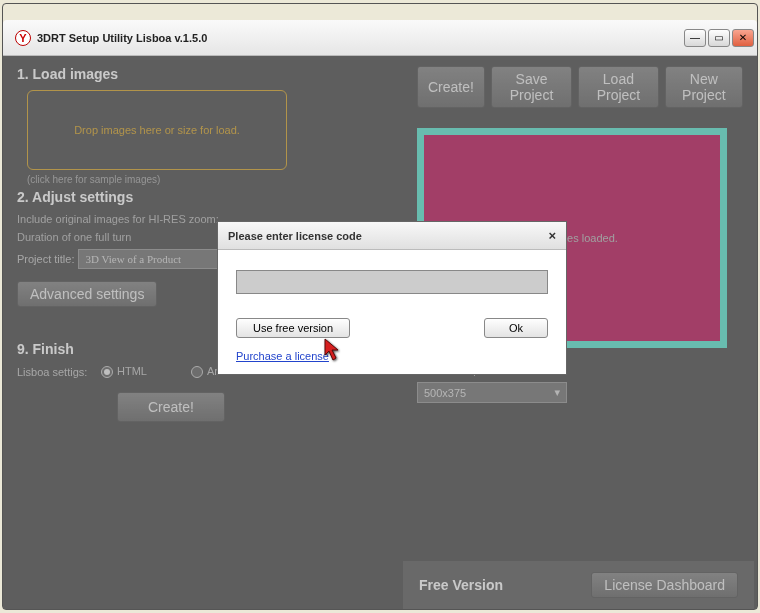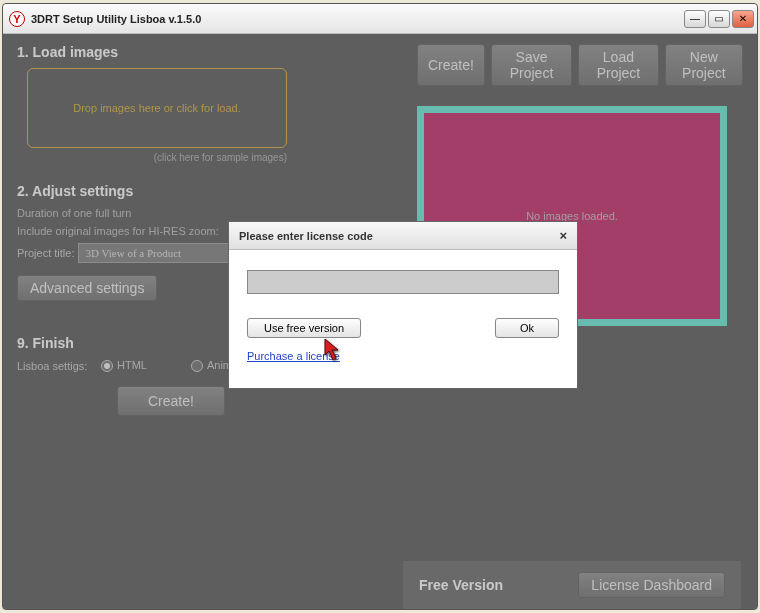--- a/index.html
+++ b/index.html
@@ -15,27 +15,28 @@
 .window {
   position: absolute;
   top: 3px; left: 2px; right: 2px; bottom: 3px;
   border: 1px solid #555;
   border-radius: 4px;
   background: #ece9d8;
   display: flex;
   flex-direction: column;
 }
 .titlebar {
-  height: 30px;
+  height: 36px;
   background: linear-gradient(to bottom, #fafafa, #e6e6e6);
   border-bottom: 1px solid #bbb;
   border-radius: 4px 4px 0 0;
   display: flex;
   align-items: center;
-  padding: 0 3px 0 6px;
+  padding: 0 3px 0 12px;
+  margin-top: 16px;
 }
 .title-icon {
   width: 16px; height: 16px;
   border-radius: 50%;
   background: #fff;
   border: 1px solid #b00;
   display: flex; align-items: center; justify-content: center;
   margin-right: 6px;
 }
 .title-icon::after {
@@ -78,21 +79,21 @@
 h2.sect { color: #fff; font-size: 14px; font-weight: bold; margin-bottom: 8px; }
 
 .dropzone {
   border: 1px solid #d9a72c;
   border-radius: 6px;
   width: 260px; height: 80px;
   display: flex; align-items: center; justify-content: center;
   color: #d9a72c;
   margin: 8px 0 4px 10px;
 }
-.sample-link { display: block; width: 260px; text-align: right; color: #aaa; font-size: 10px; margin: 2px 0 20px 10px; }
+.sample-link { display: block; width: 260px; text-align: left; color: #aaa; font-size: 10px; margin: 2px 0 4px 10px; }
 
 .label { color: #bbb; font-size: 11px; margin: 6px 0; }
 .row { display: flex; align-items: center; gap: 4px; margin: 6px 0; }
 .textfield {
   background: #777;
   border: 1px solid #999;
   color: #ddd;
   padding: 3px 6px;
   width: 180px;
   font-size: 11px;
@@ -124,46 +125,46 @@
   display: flex; align-items: center; justify-content: center;
   color: #bbb;
 }
 
 .outsize { margin-top: 10px; }
 .select {
   background: #777; border: 1px solid #999; color: #ddd;
   padding: 3px 6px; width: 150px; display: flex; justify-content: space-between; align-items: center;
 }
 .bottom-bar {
-  position: absolute; bottom: 0; left: 400px; right: 16px;
+  position: absolute; bottom: 0; left: 400px; right: 3px;
   background: #606060; height: 48px; padding: 12px 16px;
   display: flex; align-items: center;
 }
 .bottom-bar .ver { color: #fff; font-size: 14px; font-weight: bold; }
 
 
 .modal {
   position: absolute;
-  left: 228px; top: 221px;
+  left: 217px; top: 221px;
   width: 350px;
   background: #fff;
   border: 1px solid #666;
   z-index: 20;
   font-size: 11px;
   color: #333;
 }
 .modal-title {
   background: linear-gradient(to bottom, #f8f8f8, #e0e0e0);
   border-bottom: 1px solid #bbb;
   padding: 6px 10px;
   display: flex; align-items: center;
   font-weight: bold;
 }
 .modal-title .x { margin-left: auto; font-weight: bold; font-size: 13px; cursor: pointer; }
-.modal-body { padding: 20px 18px 26px; }
+.modal-body { padding: 20px 18px 12px; }
 .modal-input {
   width: 100%;
   height: 24px;
   border: 1px solid #888;
   background: #ccc;
   margin-bottom: 24px;
 }
 .modal-row { display: flex; align-items: center; }
 .winbtn {
   background: linear-gradient(to bottom, #fefefe, #e3e3e3);
@@ -199,27 +200,27 @@
       <div class="tbtn close">✕</div>
     </div>
   </div>
 
   <div class="content">
     <div class="overlay"></div>
 
     <div class="leftpanel">
       <h2 class="sect">1. Load images</h2>
       <div class="dropzone">
-        <span>Drop images here or click for load.</span>
+        <span>Drop images here or size for load.</span>
       </div>
       <a class="sample-link">(click here for sample images)</a>
 
       <h2 class="sect">2. Adjust settings</h2>
+      <div class="label">Include original images for HI-RES zoom:</div>
       <div class="label">Duration of one full turn</div>
-      <div class="label">Include original images for HI-RES zoom:</div>
       <div class="row">
         <span>Project title:</span>
         <input class="textfield" value="3D View of a Product" style="">
       </div>
       <div class="row" style="margin-top:12px">
         <button class="graybtn">Advanced settings</button>
       </div>
 
       <h2 class="sect" style="margin-top:34px">9. Finish</h2>
       <div class="row">

